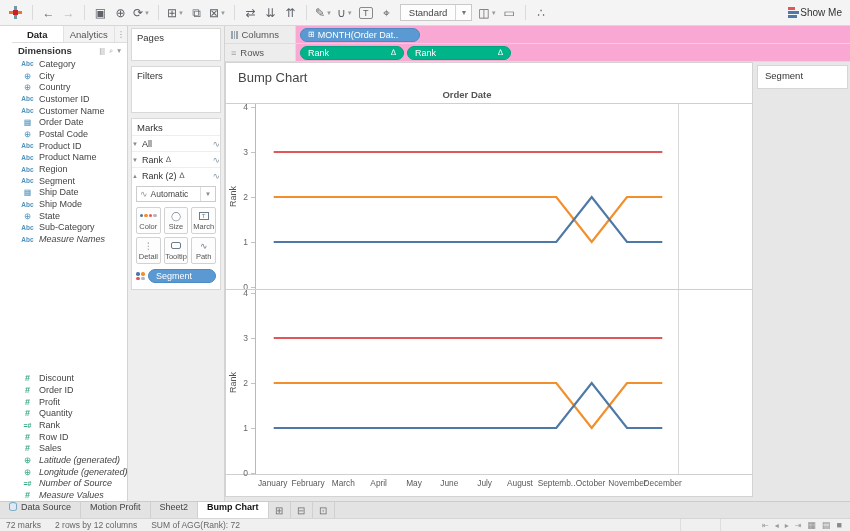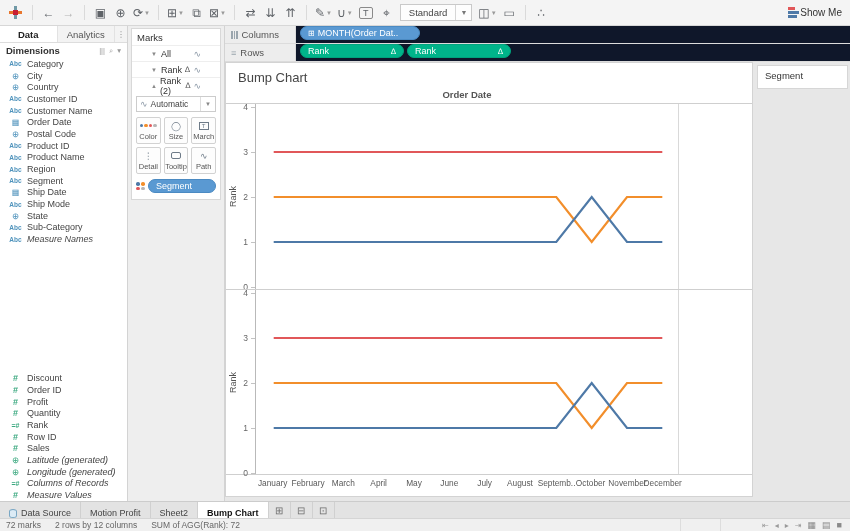--- a/index.html
+++ b/index.html
@@ -28,21 +28,21 @@
   .view-select .vs-caret { border-left:1px solid #d5d5d5; padding:0 4px; font-size:7px; color:#777; height:100%; display:flex; align-items:center; }
   .showme { margin-left:auto; display:flex; align-items:center; font-size:10px; color:#333; }
   .showme-icon { width:12px; height:11px; display:flex; flex-direction:column; gap:1px; }
   .showme-icon i { display:block; height:3px; }
   .showme-icon i:nth-child(1){ background:#e15759; width:7px; }
   .showme-icon i:nth-child(2){ background:#4e79a7; width:11px; }
   .showme-icon i:nth-child(3){ background:#4e79a7; width:9px; }
 
   
   .data-pane { position:absolute; top:26px; left:0; width:128px; bottom:30px; background:#fff;
-               border-right:1px solid #d3d3d3; display:flex; flex-direction:column; }
+               border-right:1px solid #d3d3d3; display:flex; flex-direction:column;padding-left:12px; }
   .dp-tabs { display:flex; height:17px; border-bottom:1px solid #ddd; flex:none; }
   .dp-tab { flex:1; display:flex; align-items:center; justify-content:center; font-size:9.5px; color:#555; background:#f3f3f3; border-right:1px solid #e2e2e2; }
   .dp-tab.active { background:#fff; font-weight:bold; color:#222; }
   .dp-tab-menu { width:12px; display:flex; align-items:center; justify-content:center; color:#888; font-size:8px; background:#f3f3f3; }
   .dp-source { height:18px; display:flex; align-items:center; gap:4px; padding:0 6px; border-bottom:1px solid #eee; font-size:9px; color:#333; flex:none; white-space:nowrap; overflow:hidden; }
   .db-icon { width:8px; height:9px; background:#dcebf5; border:1px solid #7aa7c4; border-radius:50% / 28%; flex:none; }
   .dp-header { height:15px; display:flex; align-items:center; padding:0 6px; font-weight:bold; font-size:9.5px; color:#333; flex:none; }
   .dp-header .hicons { margin-left:auto; display:flex; gap:4px; color:#999; font-size:7.5px; font-weight:normal; }
   .dp-list { flex:none; }
   .dp-item { display:flex; align-items:center; height:11.7px; padding-left:7px; gap:3px; font-size:9px; color:#444; white-space:nowrap; }
@@ -56,21 +56,21 @@
   .fi-globe-green { color:#3aa87f; font-size:8.5px; }
   .dp-spacer { flex:1; }
 
   
   .cards-col { position:absolute; top:26px; left:128px; width:97px; bottom:30px; background:#eeeeee;
                border-right:1px solid #d3d3d3; padding:2px 3px; }
   .card { background:#fff; border:1px solid #d8d8d8; margin-bottom:5px; }
   .card-label { padding:3px 5px 2px; font-size:9.5px; color:#333; }
   .card-pages { height:33px; }
   .card-filters { height:47px; }
-  .mark-row { display:flex; align-items:center; height:16px; padding:0 19px; border-top:1px solid #eee; font-size:9px; color:#333; gap:3px; }
+  .mark-row { display:flex; align-items:center; height:16px; padding:0 0; border-top:1px solid #eee; font-size:9px; color:#333; gap:3px; }
   .mark-row .chev { color:#8a8a8a; font-size:6px; width:7px; }
   .mark-row .delta { font-size:8px; color:#555; }
   .mark-row .ln { margin-left:auto; color:#8a97a5; font-size:9px; }
   .mark-type { margin:3px 4px; border:1px solid #ccc; height:16px; display:flex; align-items:center; font-size:8.5px; color:#444; }
   .mark-type .mt-ic { color:#8a97a5; padding:0 3px; font-size:9px; }
   .mark-type .mt-caret { margin-left:auto; border-left:1px solid #ddd; height:100%; display:flex; align-items:center; padding:0 4px; font-size:6px; color:#888; }
   .marks-btns { display:grid; grid-template-columns:repeat(3,1fr); gap:3px; padding:2px 4px; }
   .mbtn { border:1px solid #d2d2d2; border-radius:2px; height:27px; display:flex; flex-direction:column;
           align-items:center; justify-content:center; gap:1px; font-size:7.5px; color:#555; background:#fdfdfd; }
   .mbtn .mic { height:10px; display:flex; align-items:center; justify-content:center; font-size:9px; color:#6e7b88; }
@@ -82,21 +82,21 @@
 
   
   .pill { border-radius:8px; color:#fff; font-size:9px; height:14px; display:flex; align-items:center;
           padding:0 7px; gap:3px; white-space:nowrap; }
   .pill .p-delta { margin-left:auto; font-size:8px; }
   .pill-blue { background:#5a99d2; border:1px solid #4b8ac2; }
   .pill-green { background:#00b48a; border:1px solid #00a37d; }
 
   
   .shelves { position:absolute; left:225px; top:26px; right:0; }
-  .shelf-row { height:18px; display:flex; align-items:flex-start; border-bottom:1px solid #dcdcdc; background:#0f172a; }
+  .shelf-row { height:18px; display:flex; align-items:center; border-bottom:1px solid #dcdcdc; background:#f9a8d4; }
   .shelf-label { width:71px; height:100%; display:flex; align-items:center; gap:4px; padding-left:6px;
                  font-size:9.5px; color:#555; background:#ededed; border-right:1px solid #dcdcdc; flex:none; }
   .cols-icon { display:flex; gap:1px; } .cols-icon i { width:1.5px; height:8px; background:#9aa5ad; display:block; }
   .rows-icon { color:#9aa5ad; font-size:9px; }
   .shelf-area { flex:1; display:flex; align-items:center; gap:3px; padding-left:4px; }
   .shelf-area .pill { width:120px; } .shelf-area .pill.rowpill { width:104px; }
 
   
   .worksheet { position:absolute; left:225px; top:62px; width:528px; height:435px; background:#fff;
                border:1px solid #d3d3d3; overflow:hidden; }
@@ -118,21 +118,21 @@
   
   .legend-card { position:absolute; left:757px; top:65px; width:91px; background:#fff;
                  border:1px solid #d6d6d6; padding:3px 0 4px; }
   .legend-title { padding:1px 7px 3px; font-size:9.5px; color:#333; }
   .legend-item { display:flex; align-items:center; gap:5px; padding:1px 7px; font-size:9px; color:#333; }
   .swatch { width:9px; height:9px; flex:none; }
 
   
   .tabs-bar { position:absolute; left:0; right:0; bottom:13px; height:17px; background:#e3e3e3;
               border-top:1px solid #cccccc; display:flex; align-items:stretch; }
-  .sheet-tab { display:flex; align-items:flex-end; gap:4px; padding:0 9px; font-size:9px; color:#444;
+  .sheet-tab { display:flex; align-items:flex-start; gap:4px; padding:0 9px; font-size:9px; color:#444;
                border-right:1px solid #d0d0d0; background:#e3e3e3; white-space:nowrap; }
   .sheet-tab.active { background:#fff; font-weight:bold; color:#111; }
   .tab-new { width:22px; display:flex; align-items:center; justify-content:center; color:#6d6d6d;
              font-size:10px; border-right:1px solid #d0d0d0; }
 
   
   .status-bar { position:absolute; left:0; right:0; bottom:0; height:13px; background:#f0f0f0;
                 border-top:1px solid #d5d5d5; display:flex; align-items:center; font-size:8.5px;
                 color:#666; padding:0 6px; }
   .sb-item { margin-right:14px; white-space:nowrap; }
@@ -305,30 +305,36 @@
       <div class="dp-item italic">
         <span class="fi fi-globe-green">⊕</span>
         <span class="fl">Latitude (generated)</span>
       </div>
       <div class="dp-item italic">
         <span class="fi fi-globe-green">⊕</span>
         <span class="fl">Longitude (generated)</span>
       </div>
       <div class="dp-item italic">
         <span class="fi fi-calc">=#</span>
-        <span class="fl">Columns of Records</span>
+        <span class="fl">Number of Source</span>
       </div>
       <div class="dp-item italic">
         <span class="fi fi-hash">#</span>
         <span class="fl">Measure Values</span>
       </div>
     </div>
 </div>
 
 <div class="cards-col">
+  <div class="card card-pages">
+    <div class="card-label">Pages</div>
+  </div>
+  <div class="card card-filters">
+    <div class="card-label">Filters</div>
+  </div>
   <div class="card">
     <div class="card-label">Marks</div>
     <div id="marks-rows">
         <div class="mark-row">
           <span class="chev">▼</span>
           <span>All</span>
           <span class="ln">∿</span>
         </div>
         <div class="mark-row">
           <span class="chev">▼</span>

